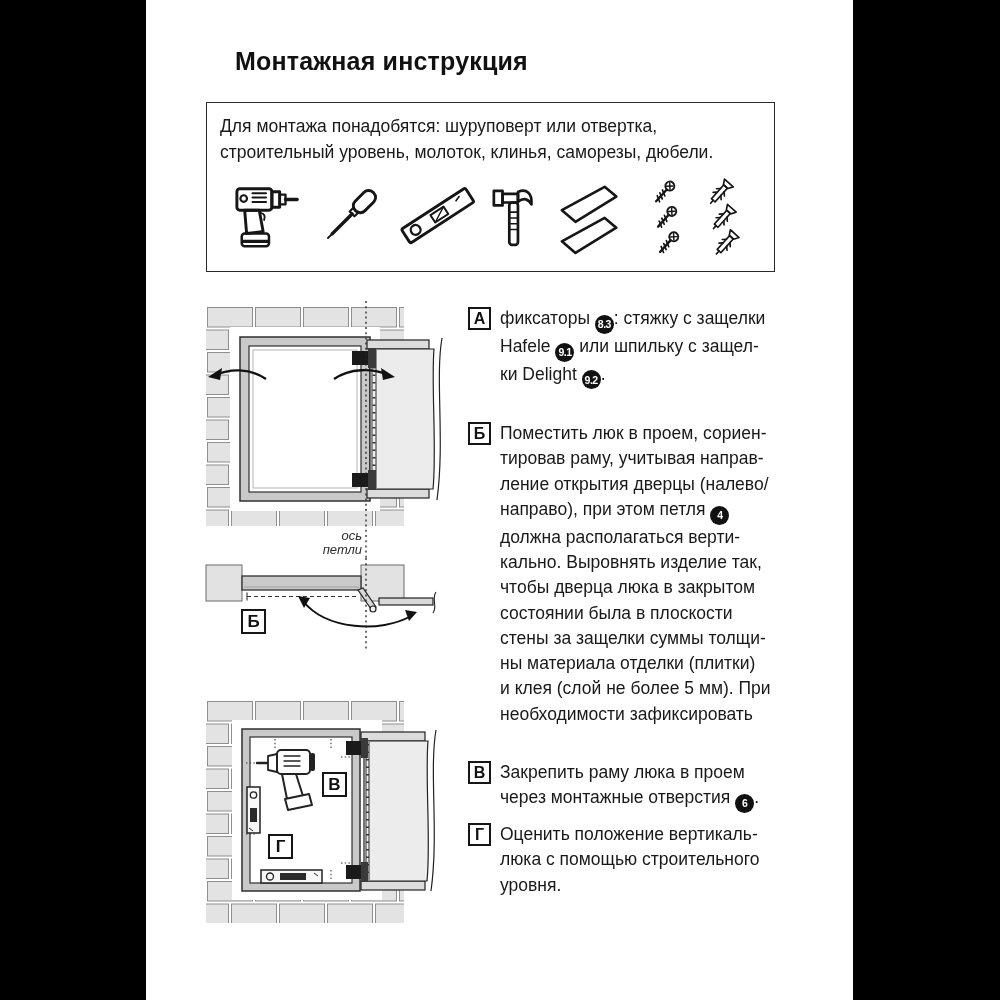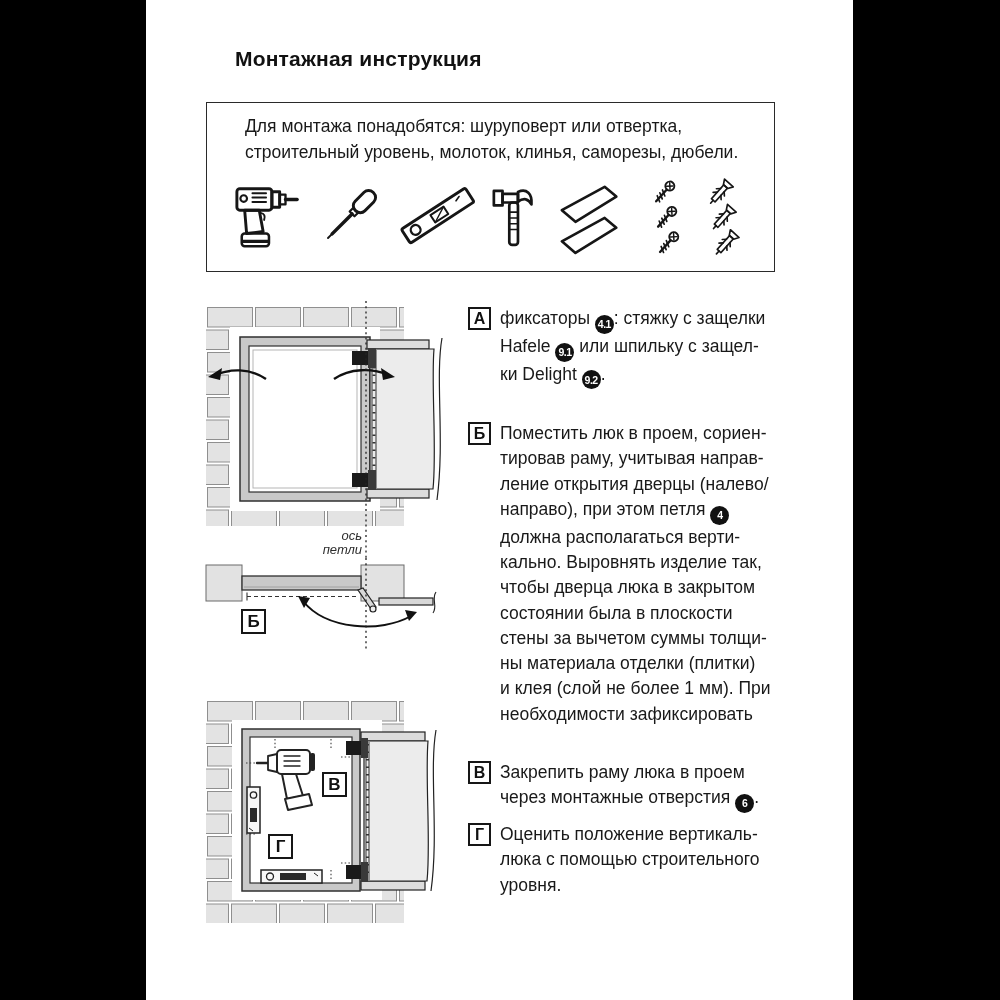--- a/index.html
+++ b/index.html
@@ -1,25 +1,25 @@
 <!DOCTYPE html>
 <html><head>
 <meta charset="utf-8">
 <style>
   html,body{margin:0;padding:0;}
   body{width:1000px;height:1000px;background:#000;position:relative;overflow:hidden;
        font-family:"Liberation Sans","DejaVu Sans",sans-serif;-webkit-font-smoothing:antialiased;}
   .stage{position:absolute;inset:0;background:#000;}
   .page{position:absolute;left:146px;top:0;width:707px;height:1000px;background:#fff;}
 
-  .page-title{position:absolute;left:89px;top:47px;margin:0;font-size:21px;font-weight:bold;
+  .page-title{position:absolute;left:89px;top:47px;margin:0;font-size:25px;font-weight:bold;
               color:#111;letter-spacing:.2px;}
 
   .tools-box{position:absolute;left:60px;top:102px;width:569px;height:170px;
-             border:1.6px solid #2a2a2a;background:#fff;box-sizing:border-box;padding-left:25px;}
+             border:1.6px solid #2a2a2a;background:#fff;box-sizing:border-box;}
   .tools-text{padding:10px 0 0 13px;font-size:17.5px;line-height:26px;color:#191919;}
   .tools-icons{position:absolute;left:0;right:0;top:62px;bottom:4px;display:flex;
                align-items:center;justify-content:space-between;padding:0 26px;}
   .tools-icons svg{display:block;}
 
   .diag{position:absolute;}
   .d1{left:54px;top:300px;}
   .d2{left:54px;top:558px;}
   .d3{left:54px;top:693px;}
 
@@ -335,39 +335,39 @@
     </svg>
 
     <div class="marker mk-b">Б</div>
     <div class="marker mk-v">В</div>
     <div class="marker mk-g">Г</div>
 
     <div id="sections">
         <div class="section sec-0">
           <div class="letter-box">А</div>
           <div class="sec-text">
-            <div class="tline">фиксаторы <span class="badge">4.1</span>: стяжку с защелки</div>
+            <div class="tline">фиксаторы <span class="badge">8.3</span>: стяжку с защелки</div>
             <div class="tline">Hafele <span class="badge">9.1</span> или шпильку с защел-</div>
             <div class="tline">ки Delight <span class="badge">9.2</span>.</div>
           </div>
         </div>
         <div class="section sec-1">
           <div class="letter-box">Б</div>
           <div class="sec-text">
             <div class="tline">Поместить люк в проем, сориен-</div>
             <div class="tline">тировав раму, учитывая направ-</div>
             <div class="tline">ление открытия дверцы (налево/</div>
             <div class="tline">направо), при этом петля <span class="badge">4</span></div>
             <div class="tline">должна располагаться верти-</div>
             <div class="tline">кально. Выровнять изделие так,</div>
             <div class="tline">чтобы дверца люка в закрытом</div>
             <div class="tline">состоянии была в плоскости</div>
-            <div class="tline">стены за вычетом суммы толщи-</div>
+            <div class="tline">стены за защелки суммы толщи-</div>
             <div class="tline">ны материала отделки (плитки)</div>
-            <div class="tline">и клея (слой не более 1 мм). При</div>
+            <div class="tline">и клея (слой не более 5 мм). При</div>
             <div class="tline">необходимости зафиксировать</div>
           </div>
         </div>
         <div class="section sec-2">
           <div class="letter-box">В</div>
           <div class="sec-text">
             <div class="tline">Закрепить раму люка в проем</div>
             <div class="tline">через монтажные отверстия <span class="badge">6</span>.</div>
           </div>
         </div>

